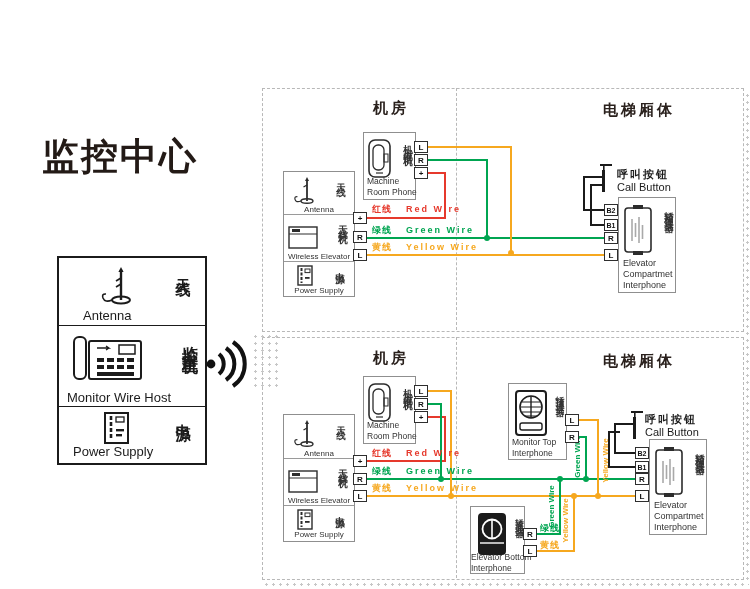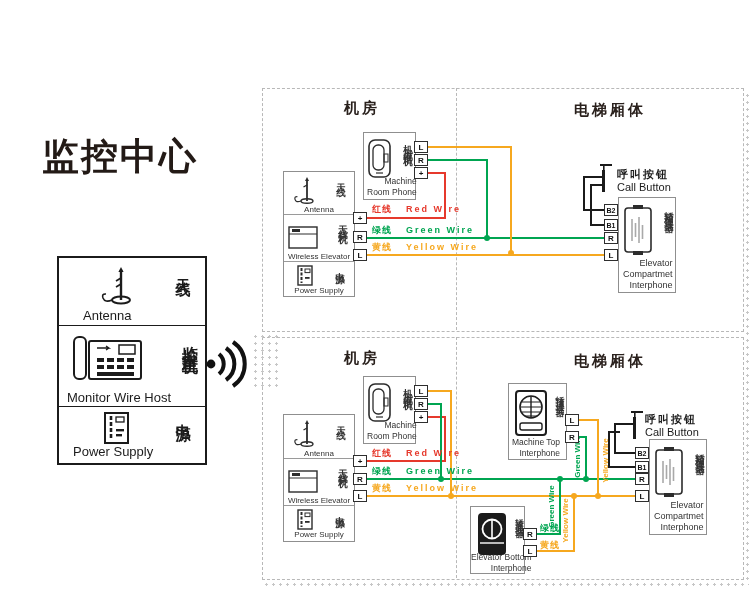--- a/index.html
+++ b/index.html
@@ -16,25 +16,25 @@
   .mc-row{position:relative;width:100%;}
   .mc-sep{border-top:1.6px solid #1b1b1b;}
   .mc-zh{position:absolute;font-size:15px;font-weight:bold;color:#1b1b1b;}
   .mc-en{position:absolute;font-size:13px;color:#1b1b1b;white-space:nowrap;}
   .vtext{writing-mode:vertical-rl;line-height:1.15;letter-spacing:3px;}
   
   .dashed-rect{position:absolute;border:1px dashed #b8b8b8;background:transparent;}
   .dashed-v{position:absolute;width:0;border-left:1px dashed #b8b8b8;}
   .dots{position:absolute;background-image:radial-gradient(circle,#c6c6c6 1.1px,transparent 1.4px);background-size:7px 7px;z-index:0;}
   
-  .sec-h{position:absolute;font-size:15px;font-weight:900;letter-spacing:3px;color:#2a211d;white-space:nowrap;}
+  .sec-h{position:absolute;font-size:15px;font-weight:900;letter-spacing:3px;color:#2a211d;white-space:nowrap;margin-left:29px;}
   
   .dev-box{position:absolute;background:#fff;border:1.5px solid #8f8f8f;z-index:2;}
   .dev-zh{position:absolute;font-size:9.5px;font-weight:bold;color:#333;}
-  .dev-en{position:absolute;font-size:8.5px;color:#333;line-height:11px;white-space:nowrap;text-align:right;}
+  .dev-en{position:absolute;font-size:8.5px;color:#333;line-height:11px;white-space:nowrap;}
   .cell-sep{position:absolute;left:0;width:100%;border-top:1.4px solid #9a9a9a;}
   
   .term{position:absolute;width:14px;height:12px;background:#fff;border:1.2px solid #2e2e2e;
         font-size:8px;font-weight:bold;color:#111;display:flex;align-items:center;justify-content:center;z-index:5;box-sizing:border-box;}
   
   .wire{position:absolute;z-index:1;}
   .red{background:#e6392c;} .green{background:#00a551;} .yellow{background:#f6a81f;}
   .blk{background:#1b1b1b;}
   .dot{position:absolute;width:6px;height:6px;border-radius:50%;z-index:3;}
   .wlabel{position:absolute;font-size:9px;font-weight:bold;white-space:nowrap;z-index:4;letter-spacing:1px;}
@@ -333,21 +333,21 @@
             <line x1="5.5" y1="17" x2="26.5" y2="17"></line>
           <line x1="7" y1="22" x2="25" y2="22"></line>
             <line x1="10" y1="26" x2="22" y2="26"></line>
         </g>
         <rect x="5" y="33" width="22" height="7" rx="2" fill="none" stroke="#1e1e1e" stroke-width="1.4"></rect>
       </svg>
     </span>
     <span class="dev-zh vtext" style="right:1px;top:5px;height:66px;font-size:9px;">轿顶通话器</span>
   </div>
   <div class="dev-en" style="left:512px;top:437px;z-index:4;font-size:8.5px;">
-    <div>Machine Top</div>
+    <div>Monitor Top</div>
     <div>Interphone</div>
   </div>
   <div class="term" style="left:565px;top:414px;">L</div>
   <div class="term" style="left:565px;top:431px;">R</div>
 
   <div class="wire yellow" style="left:579px;top:419px;width:20px;height:2px;"></div>
   <div class="wire yellow" style="left:597px;top:419px;width:2px;height:78px;"></div>
   <div class="wire green" style="left:579px;top:436px;width:8px;height:2px;"></div>
   <div class="wire green" style="left:585px;top:436px;width:2px;height:44px;"></div>
   <div class="dot green" style="left:583px;top:476px;"></div>

